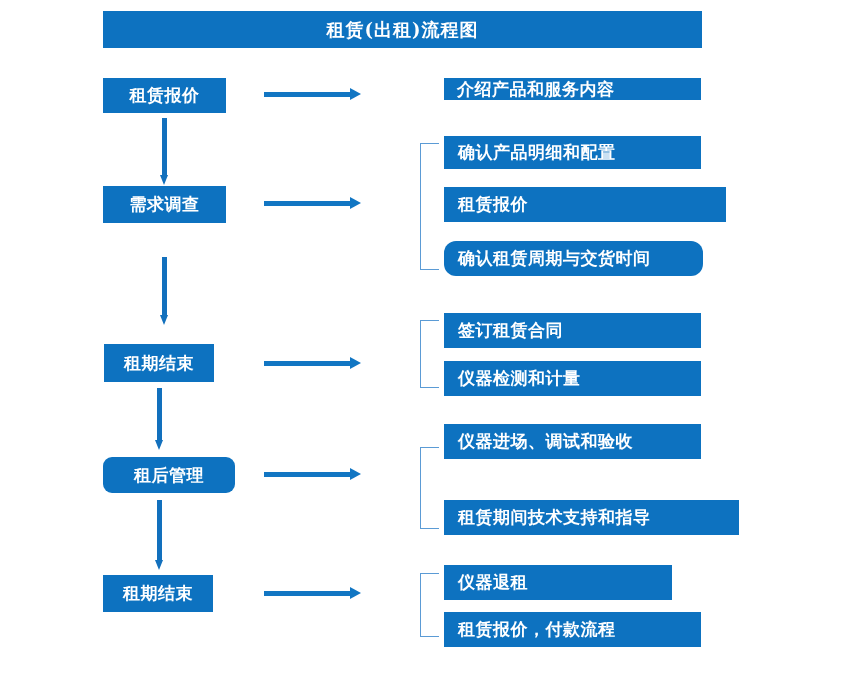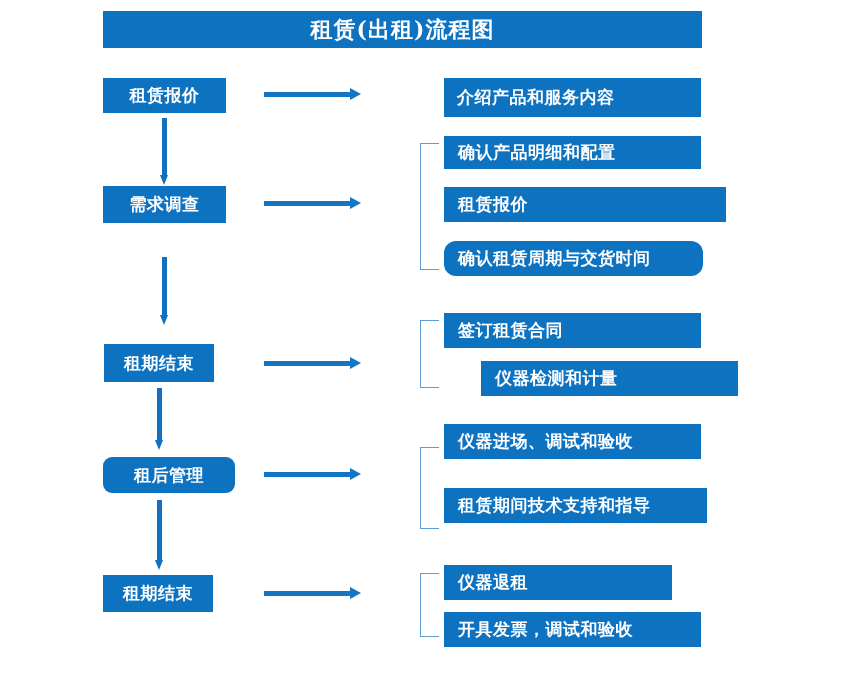--- a/index.html
+++ b/index.html
@@ -29,21 +29,21 @@
   }
   .title-bar {
     position: absolute;
     left: 103px;
     top: 11px;
     width: 599px;
     height: 37px;
     background: #0d72c0;
     color: #ffffff;
     font-weight: bold;
-    font-size: 22px;
+    font-size: 18px;
     display: flex;
     align-items: center;
     justify-content: center;
     letter-spacing: 1px;
   }
   .stage-box {
     justify-content: center;
   }
   .detail-box {
     justify-content: flex-start;
@@ -115,21 +115,21 @@
   <div class="h-arrow" style="left:264px; top:88px; width:97px;">
     <div class="shaft" style="width:86px;"></div>
     <div class="head"></div>
   </div>
 
   <div class="v-arrow" style="left:160px; top:118px; height:67px;">
     <div class="shaft" style="height:57px;"></div>
     <div class="head"></div>
   </div>
 
-  <div class="blue-box detail-box" style="left:444px; top:78px; width:257px; height:39px;padding-left:13px;">介绍产品和服务内容</div>
+  <div class="blue-box detail-box" style="left:444px; top:78px; width:257px; height:22px;padding-left:13px;">介绍产品和服务内容</div>
 
   <div class="blue-box stage-box" style="left:103px; top:186px; width:123px; height:37px;">需求调查</div>
 
   <div class="h-arrow" style="left:264px; top:197px; width:97px;">
     <div class="shaft" style="width:86px;"></div>
     <div class="head"></div>
   </div>
 
   <div class="v-arrow" style="left:160px; top:257px; height:68px;">
     <div class="shaft" style="height:58px;"></div>
@@ -150,44 +150,44 @@
   </div>
 
   <div class="v-arrow" style="left:155px; top:388px; height:62px;">
     <div class="shaft" style="height:52px;"></div>
     <div class="head"></div>
   </div>
 
   <div class="bracket" style="left:420px; top:320px; width:18px; height:66px;"></div>
 
   <div class="blue-box detail-box" style="left:444px; top:313px; width:257px; height:35px;">签订租赁合同</div>
-  <div class="blue-box detail-box" style="left:444px; top:361px; width:257px; height:35px;margin-left:37px;">仪器检测和计量</div>
+  <div class="blue-box detail-box" style="left:444px; top:361px; width:257px; height:35px;">仪器检测和计量</div>
 
   <div class="blue-box stage-box" style="left:103px; top:457px; width:132px; height:36px;border-radius:9px;">租后管理</div>
 
   <div class="h-arrow" style="left:264px; top:468px; width:97px;">
     <div class="shaft" style="width:86px;"></div>
     <div class="head"></div>
   </div>
 
   <div class="v-arrow" style="left:155px; top:500px; height:70px;">
     <div class="shaft" style="height:60px;"></div>
     <div class="head"></div>
   </div>
 
   <div class="bracket" style="left:420px; top:447px; width:18px; height:80px;"></div>
 
   <div class="blue-box detail-box" style="left:444px; top:424px; width:257px; height:35px;">仪器进场、调试和验收</div>
-  <div class="blue-box detail-box" style="left:444px; top:488px; width:263px; height:35px;">租赁期间技术支持和指导</div>
+  <div class="blue-box detail-box" style="left:444px; top:500px; width:295px; height:35px;">租赁期间技术支持和指导</div>
 
   <div class="blue-box stage-box" style="left:103px; top:575px; width:110px; height:37px;">租期结束</div>
 
   <div class="h-arrow" style="left:264px; top:587px; width:97px;">
     <div class="shaft" style="width:86px;"></div>
     <div class="head"></div>
   </div>
 
   <div class="bracket" style="left:420px; top:573px; width:18px; height:62px;"></div>
 
   <div class="blue-box detail-box" style="left:444px; top:565px; width:228px; height:35px;">仪器退租</div>
-  <div class="blue-box detail-box" style="left:444px; top:612px; width:257px; height:35px;">开具发票，调试和验收</div>
+  <div class="blue-box detail-box" style="left:444px; top:612px; width:257px; height:35px;">租赁报价，付款流程</div>
 
 </div>
 
 </body></html>

